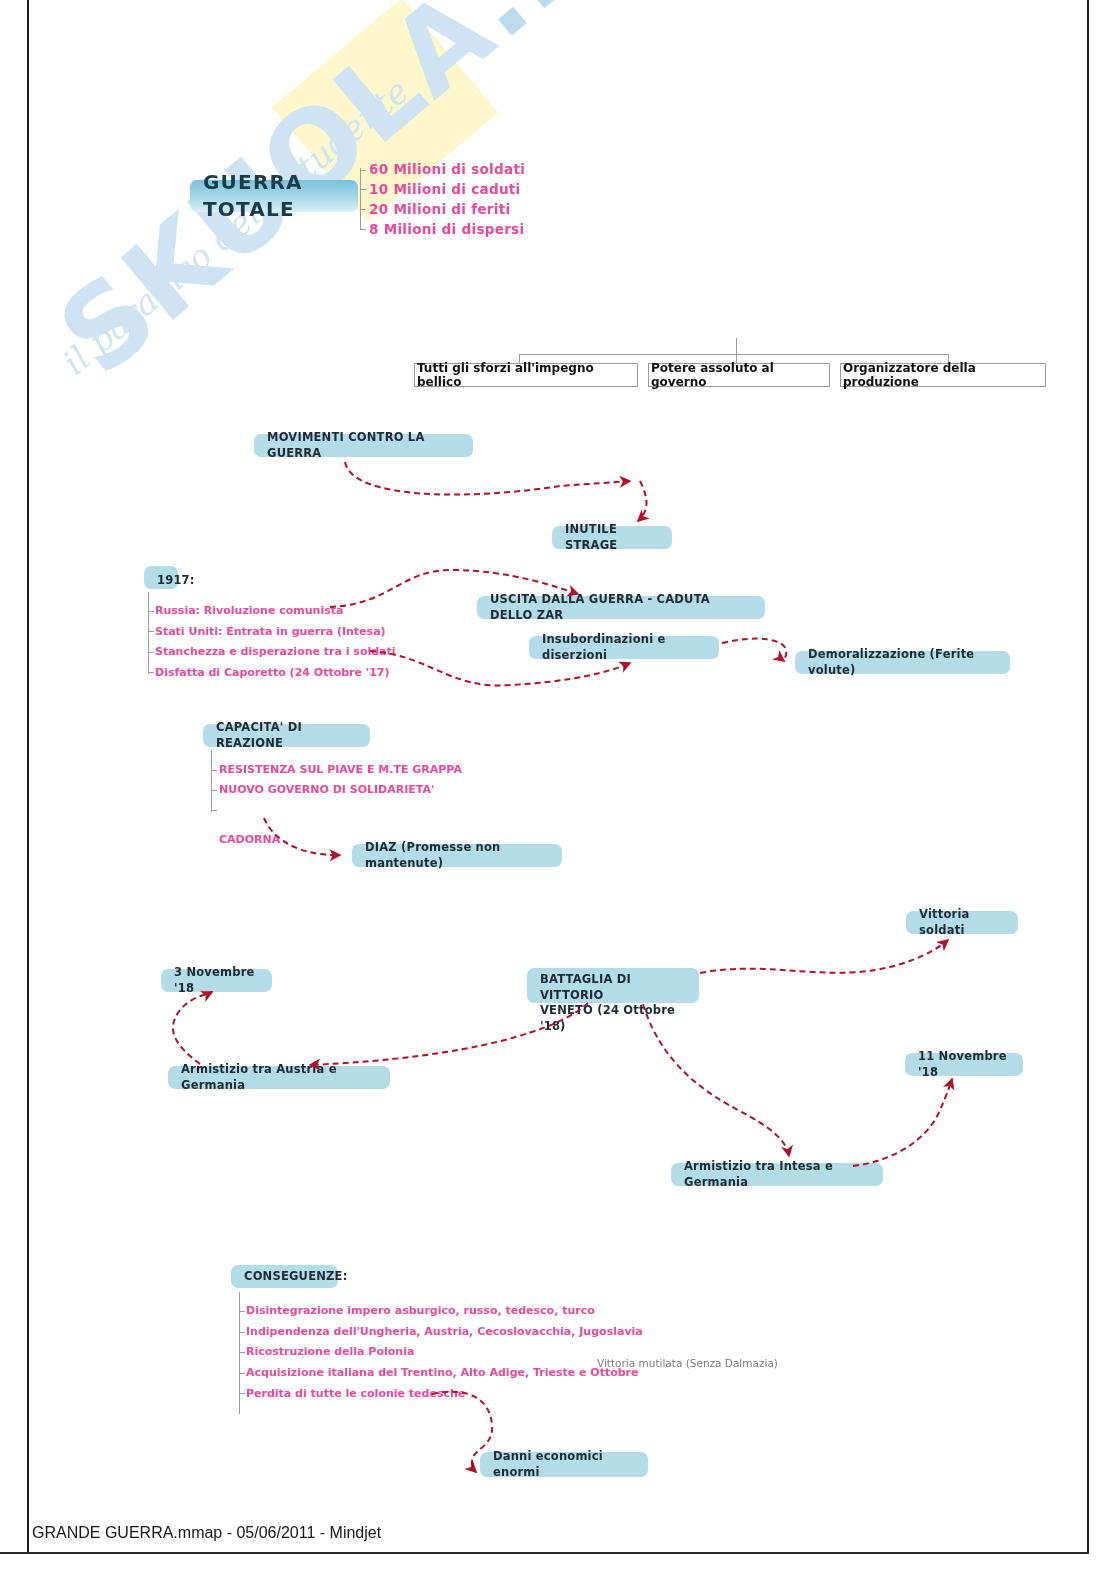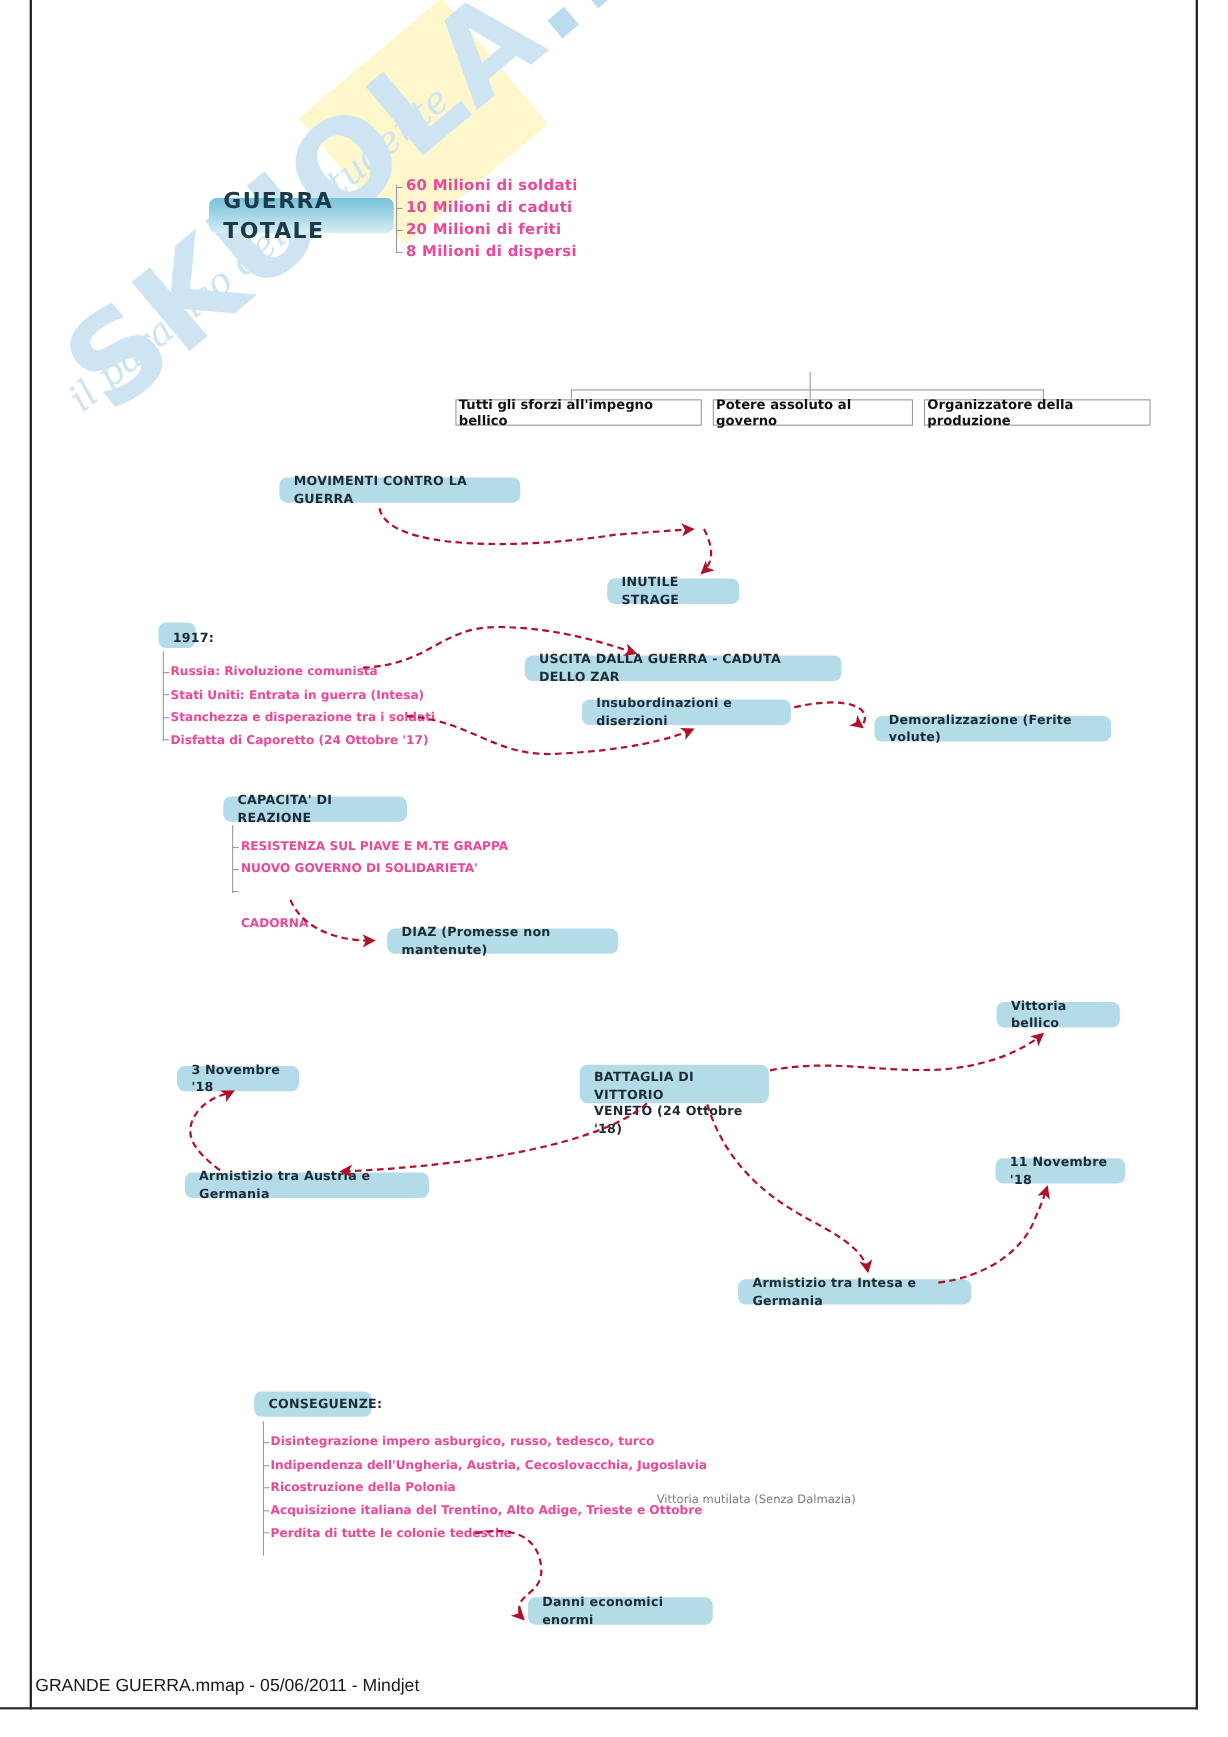--- a/index.html
+++ b/index.html
@@ -239,21 +239,21 @@
 
   <div class="litem" style="left:219px; top:763px;">RESISTENZA SUL PIAVE E M.TE GRAPPA</div>
   <div class="litem" style="left:219px; top:783px;">NUOVO GOVERNO DI SOLIDARIETA'</div>
   <div class="litem" style="left:219px; top:803px;margin-top:30px;">CADORNA</div>
 
   <div class="node" style="left:352px; top:844px; width:210px; height:23px;">
     <span>DIAZ (Promesse non mantenute)</span>
   </div>
 
   <div class="node" style="left:906px; top:911px; width:112px; height:23px;">
-    <span>Vittoria bellico</span>
+    <span>Vittoria soldati</span>
   </div>
 
   <div class="node" style="left:161px; top:969px; width:111px; height:23px;">
     <span>3 Novembre '18</span>
   </div>
 
   <div class="node" style="left:527px; top:968px; width:172px; height:35px; display:block; padding-top:4px;">
     <div>BATTAGLIA DI VITTORIO</div>
     <div>VENETO (24 Ottobre '18)</div>
   </div>

